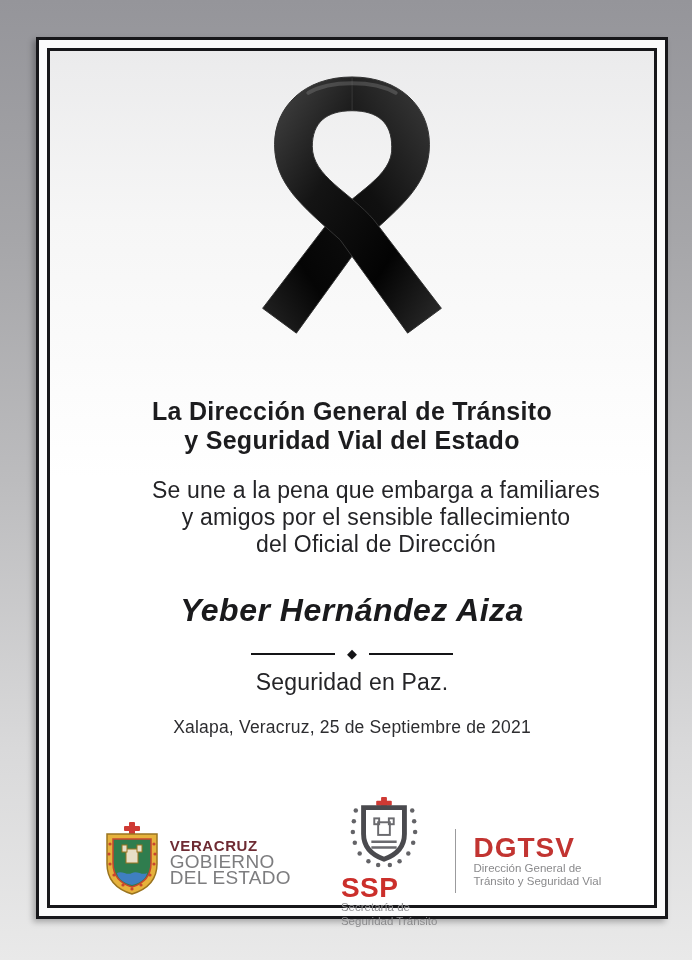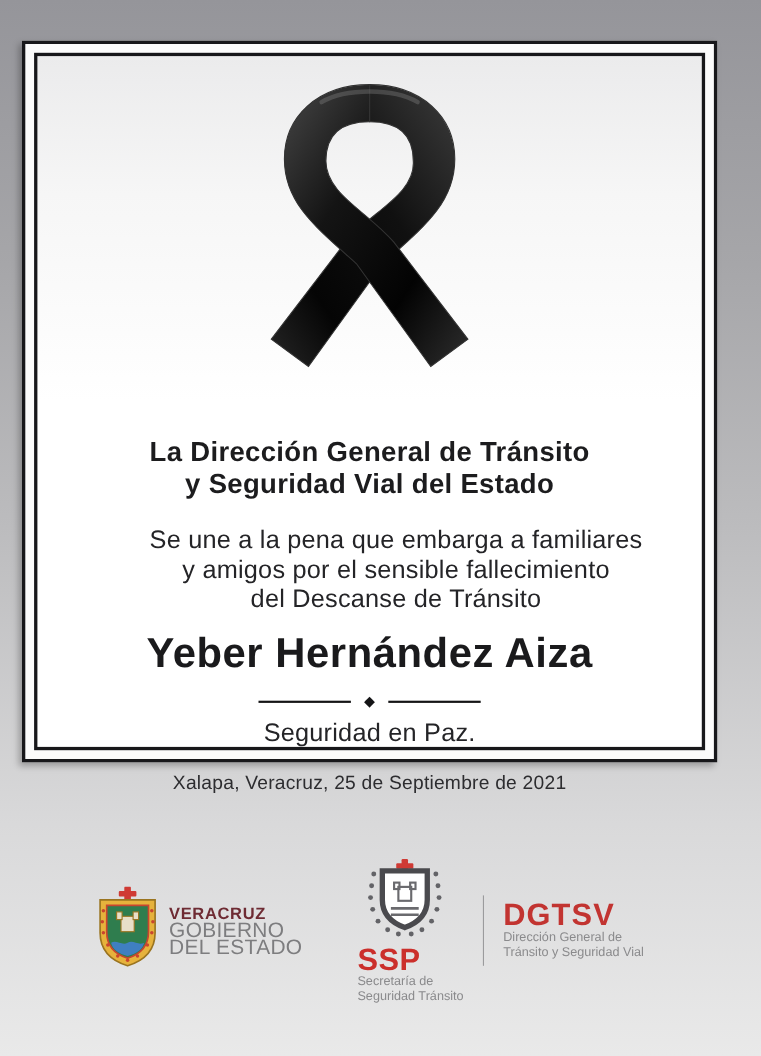--- a/index.html
+++ b/index.html
@@ -7,22 +7,22 @@
   body { font-family:"Liberation Sans","DejaVu Sans",sans-serif; }
 
   .page {
     position:relative;
     width:692px; height:960px;
     background:linear-gradient(180deg,#95959a 0%,#a6a6a9 25%,#bcbcbe 50%,#d9d9da 78%,#e9e9e9 100%);
     overflow:hidden;
   }
 
   .card {
-    position:absolute; left:20px; top:37px;
-    width:632px; height:656px;
+    position:absolute; left:36px; top:37px;
+    width:632px; height:882px;
     border:3px solid #17171a;
     background:#fbfbfb;
     box-shadow:-3px 3px 6px rgba(0,0,0,0.28);
   }
   .card-inner {
     position:absolute; left:8px; top:8px; right:8px; bottom:8px;
     border:3px solid #17171a;
     background:linear-gradient(180deg,#ebebec 0%,#f6f6f6 20%,#ffffff 50%,#ffffff 100%);
     display:flex; flex-direction:column; align-items:center;
   }
@@ -34,23 +34,23 @@
     margin-top:44px;
     font-size:25px; font-weight:700; line-height:29px;
     color:#1c1c1e; text-align:center; letter-spacing:0.3px;
   }
   .message {
     margin-top:22px;
     font-size:23px; font-weight:400; line-height:27px;
     color:#242427; text-align:center; letter-spacing:0.2px;margin-left:48px;
   }
   .deceased-name {
-    margin-top:15px;
-    font-size:38px; font-weight:700; letter-spacing:0.5px;
-    color:#1a1a1c; text-align:center; line-height:42px;
+    margin-top:31px;
+    font-size:32px; font-weight:700; letter-spacing:0.5px;
+    color:#1a1a1c; text-align:center; line-height:42px;font-style:italic;
   }
 
   .divider {
     margin-top:16px;
     display:flex; align-items:center; gap:12px;
     height:14px;
   }
   .divider .line { width:84px; height:2px; background:#141416; }
   .divider .diamond { font-size:13px; color:#141416; line-height:13px; }
 
@@ -119,21 +119,21 @@
       </div>
 
       <div class="org-title">
         <div>La Dirección General de Tránsito</div>
         <div>y Seguridad Vial del Estado</div>
       </div>
 
       <div class="message">
         <div>Se une a la pena que embarga a familiares</div>
         <div>y amigos por el sensible fallecimiento</div>
-        <div>del Descanse de Tránsito</div>
+        <div>del Oficial de Dirección</div>
       </div>
 
       <div class="deceased-name">Yeber Hernández Aiza</div>
 
       <div class="divider">
         <span class="line"></span>
         <span class="diamond">◆</span>
         <span class="line"></span>
       </div>
 

